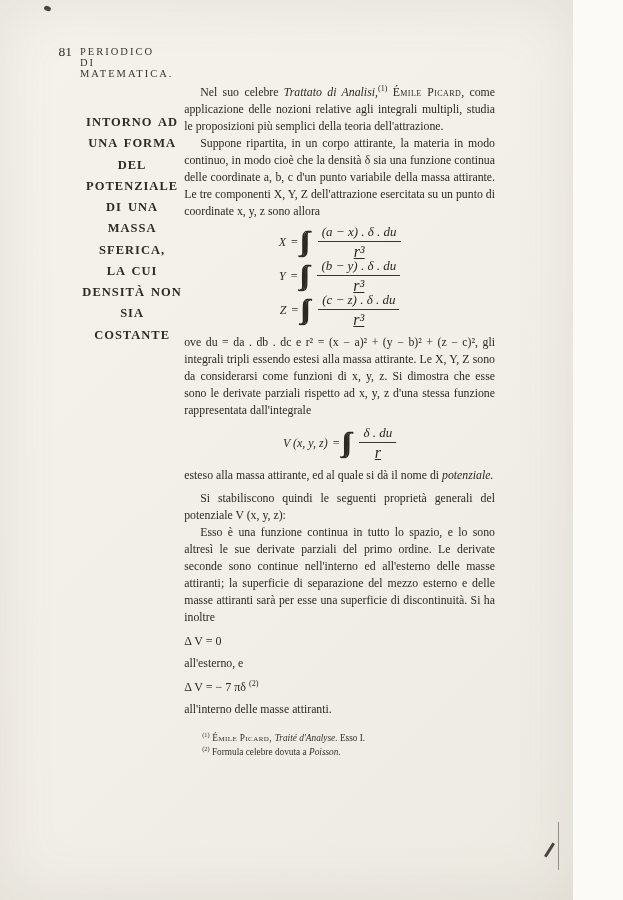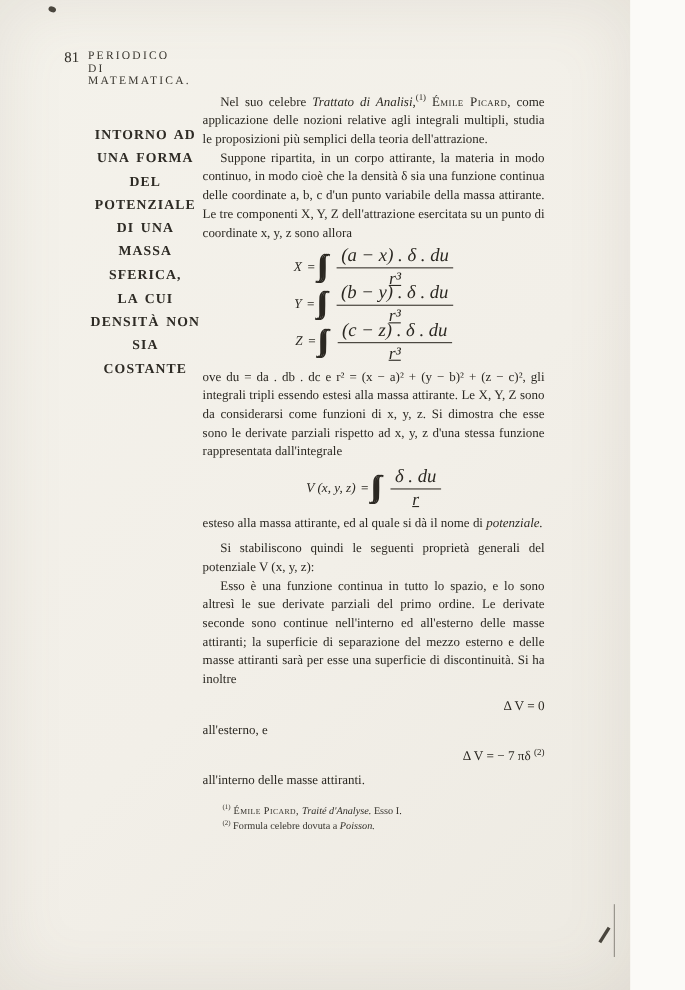--- a/index.html
+++ b/index.html
@@ -55,24 +55,24 @@
     display: flex; align-items: center; justify-content: center;
     gap: 5px; height: 34px; font-style: italic; font-size: 12px;
   }
   .eq-lhs { font-style: italic; }
   .eq-sign { font-style: normal; }
   .eq-int {
     font-style: normal; font-size: 27px; letter-spacing: -9px;
     padding-right: 10px; position: relative; top: -1px; color: #2b2822;
   }
   .frac { display: inline-flex; flex-direction: column; align-items: center; font-style: italic; }
-  .frac .num { padding: 0 4px 1px 4px; border-bottom: 1px solid #3a362f; font-size: 17px; line-height: 1.15; }
+  .frac .num { padding: 0 4px 1px 4px; border-bottom: 1px solid #3a362f; font-size: 13px; line-height: 1.15; }
   .frac .den { padding-top: 1px; font-size: 16px; line-height: 1.15; text-decoration: underline; }
   .eq-v { margin: 8px 0 6px 0; }
-  .eq-center { text-align: right; font-size: 12px; margin: 7px 0 5px 0; }
+  .eq-center { text-align: left; font-size: 12px; margin: 7px 0 5px 0; }
   .gap-s { margin-top: 6px; }
 
   
   .footnotes { margin-top: 14px; padding-left: 18px; font-size: 9.3px; line-height: 1.5; color: #33302a; }
 </style>
 </head>
 <body>
 
 <div class="page">
 

